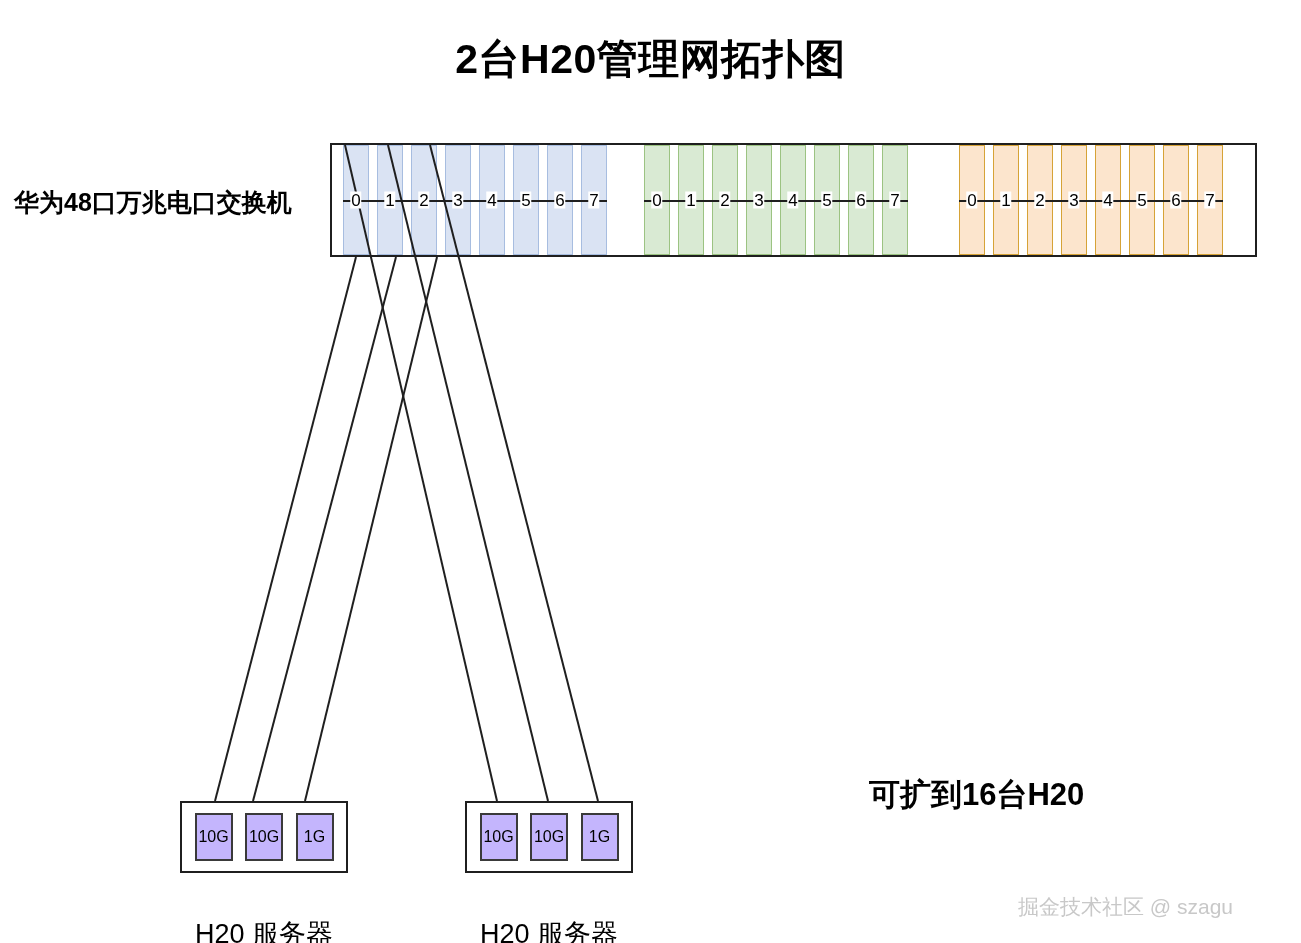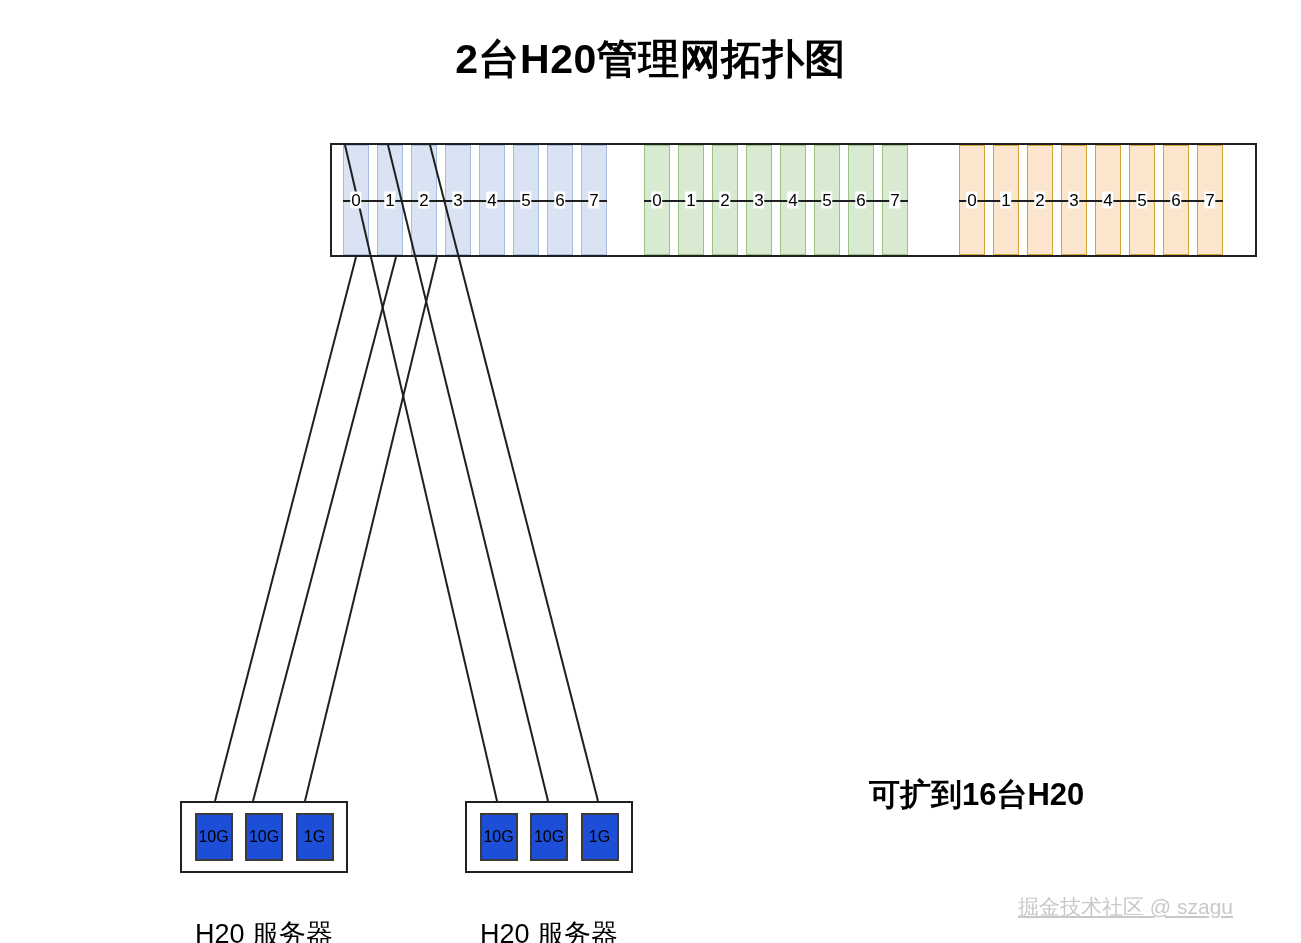--- a/index.html
+++ b/index.html
@@ -109,21 +109,21 @@
     background: #ffffff;
     box-sizing: border-box;
     display: flex;
     align-items: center;
     justify-content: space-evenly;
   }
   .nic {
     width: 38px;
     height: 48px;
     border: 2px solid #3a3a3a;
-    background: #1d4ed8;
+    background: #c4b5fd;
     box-sizing: border-box;
     display: flex;
     align-items: center;
     justify-content: center;
     font-size: 16px;
     color: #000000;
   }
   .server-caption {
     position: absolute;
     width: 260px;
@@ -144,30 +144,30 @@
     color: #000000;
     white-space: nowrap;
   }
   #watermark {
     position: absolute;
     left: 1018px;
     top: 893px;
     font-size: 21px;
     color: #c8c8c8;
     white-space: nowrap;
-    text-decoration: underline;
   }
 </style>
 </head>
 <body>
 
 <div id="canvas">
 
   <div id="diagram-title">2台H20管理网拓扑图</div>
 
+  <div id="switch-label">华为48口万兆电口交换机</div>
 
   <div id="switch-chassis">
 
   <div class="port-group" style="left: 11px;">
         <div class="port" style="background: rgb(218, 227, 243); border-color: rgb(167, 189, 224);">
           <span class="port-num">0</span>
         </div>
         <div class="port" style="background: rgb(218, 227, 243); border-color: rgb(167, 189, 224);">
           <span class="port-num">1</span>
         </div>

